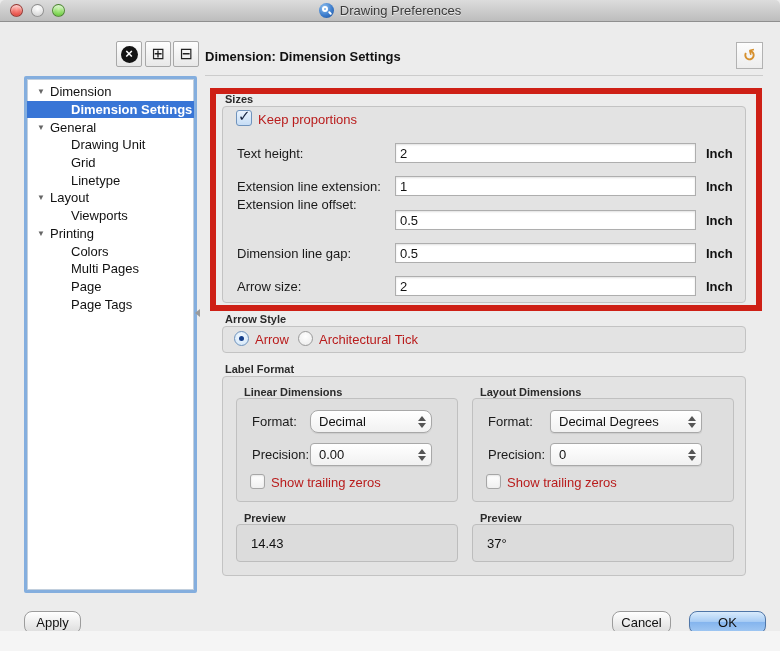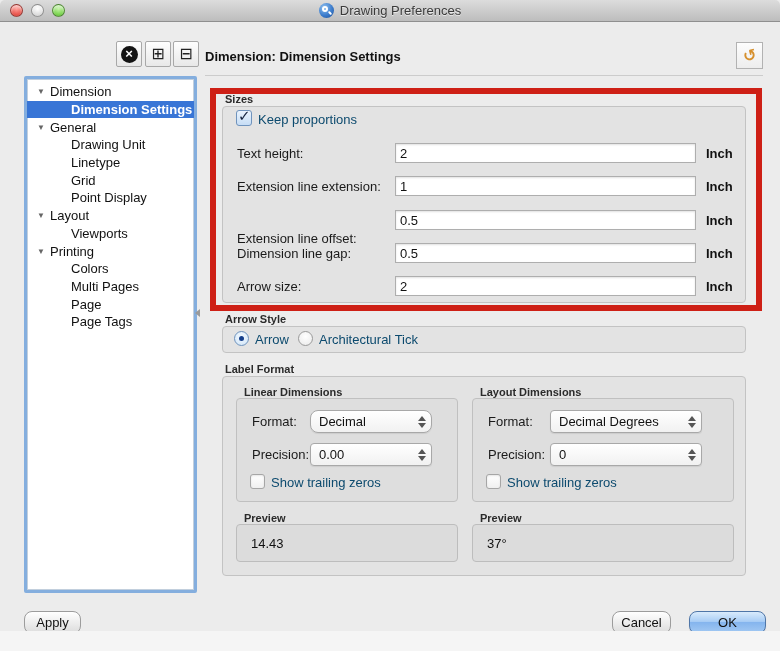--- a/index.html
+++ b/index.html
@@ -88,21 +88,21 @@
     position:absolute; width:301px; height:20px; background:#fff;
     border:1px solid #aeaeae; font-size:13px; padding:0 4px; color:#111;
     font-family:"Liberation Sans",sans-serif;
     box-shadow:inset 0 1px 2px rgba(0,0,0,.12);
   }
   .checkbox { position:absolute; width:16px; height:16px; border-radius:3px; cursor:pointer; }
   .checkbox.checked { background:linear-gradient(#eaf3fd,#c6ddf5); border:1px solid #6f93bd; }
   .checkbox.checked .mark { position:absolute; left:1px; top:-4px; font-size:15px; font-weight:bold; color:#16233f; }
   .checkbox.unchecked { background:linear-gradient(#ffffff,#f0f0f0); border:1px solid #a6a6a6;
     box-shadow:inset 0 1px 2px rgba(0,0,0,.1); }
-  .cblabel { position:absolute; font-size:13px; font-weight:500; color:#0c4a6e; cursor:default; }
+  .cblabel { position:absolute; font-size:13px; font-weight:500; color:#b91c1c; cursor:default; }
   .radio { position:absolute; width:15px; height:15px; border-radius:50%; cursor:pointer; }
   .radio.on  { border:1px solid #6f93bd; background:radial-gradient(circle at 50% 35%, #f4faff, #cfe4f8); }
   .radio.on .dot { position:absolute; left:4px; top:4px; width:5px; height:5px; border-radius:50%; background:#16408c; }
   .radio.off { border:1px solid #9a9a9a; background:radial-gradient(circle at 50% 35%, #ffffff, #e9e9e9); }
   .dropdown {
     position:absolute; height:23px; background:linear-gradient(#ffffff,#f1f1f1);
     border:1px solid #a8a8a8; border-radius:4px; display:flex; align-items:center;
     cursor:pointer; box-shadow:0 1px 1px rgba(0,0,0,.08);
   }
   .dropdown .val { flex:1; font-size:13px; color:#111; padding-left:8px; white-space:nowrap; overflow:hidden; }
@@ -165,27 +165,24 @@
       <span class="lbl">Dimension Settings</span>
     </div>
     <div class="tree-row parent">
       <span class="disc">▼</span>
       <span class="lbl">General</span>
     </div>
     <div class="tree-row child">
       <span class="lbl">Drawing Unit</span>
     </div>
     <div class="tree-row child">
+      <span class="lbl">Grid</span>
+    </div>
+    <div class="tree-row child">
       <span class="lbl">Linetype</span>
-    </div>
-    <div class="tree-row child">
-      <span class="lbl">Grid</span>
-    </div>
-    <div class="tree-row child">
-      <span class="lbl">Point Display</span>
     </div>
     <div class="tree-row parent">
       <span class="disc">▼</span>
       <span class="lbl">Layout</span>
     </div>
     <div class="tree-row child">
       <span class="lbl">Viewports</span>
     </div>
     <div class="tree-row parent">
       <span class="disc">▼</span>
@@ -215,21 +212,21 @@
   <div class="cblabel" style="left:258px; top:112px;">Keep proportions</div>
 
   <div class="flabel" style="left:237px; top:146px;">Text height:</div>
   <input class="txt-input" style="left: 395px; top: 143px;" value="2">
   <div class="funit" style="left:706px; top:146px;">Inch</div>
 
   <div class="flabel" style="left:237px; top:179px;">Extension line extension:</div>
   <input class="txt-input" style="left: 395px; top: 176px;" value="1">
   <div class="funit" style="left:706px; top:179px;">Inch</div>
 
-  <div class="flabel" style="left:237px; top:231px;">Extension line offset:</div>
+  <div class="flabel" style="left:237px; top:197px;">Extension line offset:</div>
   <input class="txt-input" style="left: 395px; top: 210px;" value="0.5">
   <div class="funit" style="left:706px; top:213px;">Inch</div>
 
   <div class="flabel" style="left:237px; top:246px;">Dimension line gap:</div>
   <input class="txt-input" style="left: 395px; top: 243px;" value="0.5">
   <div class="funit" style="left:706px; top:246px;">Inch</div>
 
   <div class="flabel" style="left:237px; top:279px;">Arrow size:</div>
   <input class="txt-input" style="left: 395px; top: 276px;" value="2">
   <div class="funit" style="left:706px; top:279px;">Inch</div>

